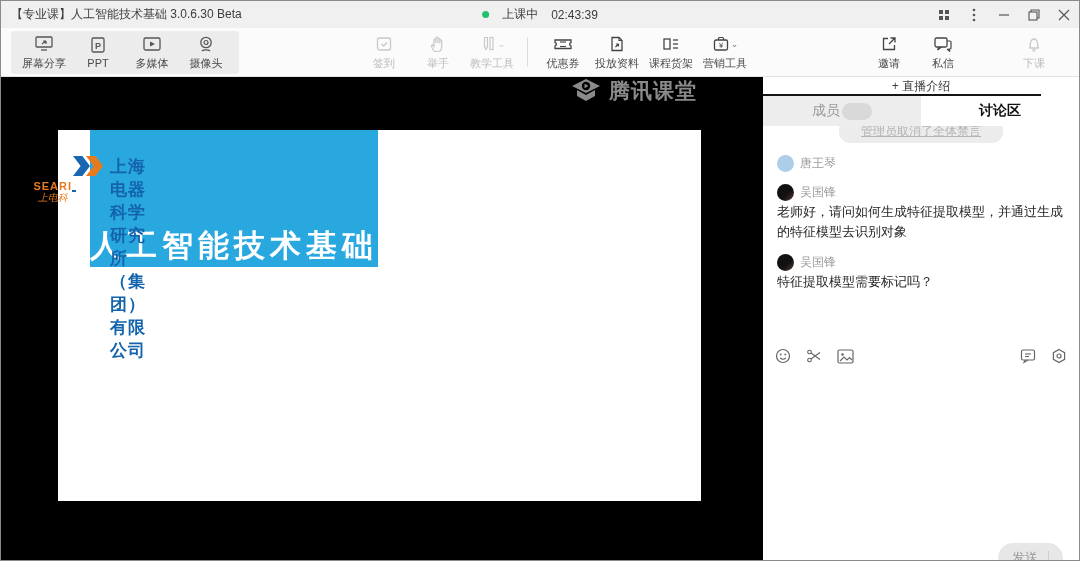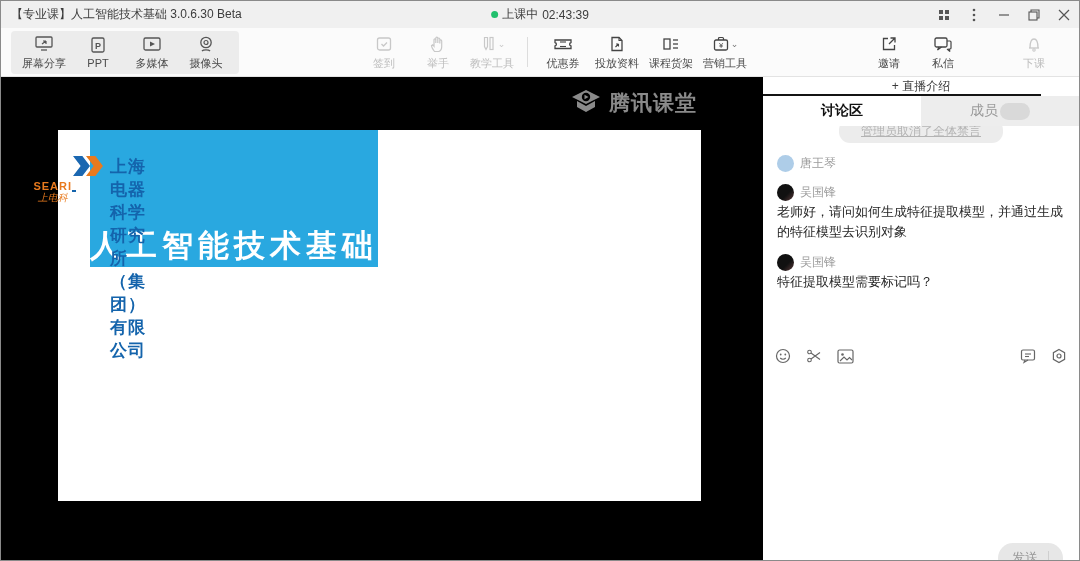--- a/index.html
+++ b/index.html
@@ -2,21 +2,21 @@
 <html><head>
 <meta charset="utf-8">
 <style>
   * { margin:0; padding:0; box-sizing:border-box; }
   html,body { width:1080px; height:561px; font-family:"Liberation Sans",sans-serif; background:#ddd; }
   .window { width:1080px; height:561px; border:1px solid #8a8a8a; display:flex; flex-direction:column; background:#fff; overflow:hidden; }
 
   
   .titlebar { height:27px; background:#f0f0f0; display:flex; align-items:center; position:relative; flex:0 0 27px; }
   .tb-title { font-size:12px; color:#3c3c3c; padding-left:10px; white-space:nowrap; }
-  .tb-status { position:absolute; left:50%; transform:translateX(-50%); display:flex; align-items:center; gap:4px; font-size:12px; color:#3c3c3c; }
+  .tb-status { position:absolute; left:50%; transform:translateX(-50%); display:flex; align-items:center; gap:13px; font-size:12px; color:#3c3c3c; }
   .dot { width:7px; height:7px; border-radius:50%; background:#21c06d; display:inline-block; }
   .tb-controls { margin-left:auto; display:flex; align-items:center; height:100%; }
   .tb-btn { width:30px; height:100%; display:flex; align-items:center; justify-content:center; color:#555; cursor:default; }
   .tb-btn svg { display:block; }
 
   
   .toolbar { height:49px; background:#fbfbfb; border-bottom:1px solid #e3e3e3; display:flex; align-items:center; padding:0 10px; flex:0 0 49px; }
   .tool-group-left { background:#ececec; border-radius:4px; display:flex; padding:3px 6px; }
   .tool { width:54px; display:flex; flex-direction:column; align-items:center; justify-content:center; gap:2px; cursor:pointer; }
   .tool .ic { height:20px; display:flex; align-items:center; justify-content:center; }
@@ -27,21 +27,21 @@
   .center-group { display:flex; margin-left:118px; align-items:center; }
   .vdiv { width:1px; height:30px; background:#ddd; margin:0 8px; }
   .right-group { display:flex; margin-left:110px; }
   .endclass-wrap { margin-left:auto; margin-right:8px; }
   .chev { font-size:9px; color:#777; margin-left:1px; }
   .ic-pair { display:flex; align-items:center; }
 
   
   .content { flex:1; display:flex; min-height:0; }
   .stage { width:762px; background:#000; position:relative; flex:0 0 762px; }
-  .watermark { position:absolute; top:12px; right:66px; display:flex; gap:8px; color:#8a8a8a; }
+  .watermark { position:absolute; top:0; right:66px; display:flex; align-items:center; gap:8px; color:#8a8a8a; }
   .watermark .wm-text { font-size:21px; font-weight:bold; letter-spacing:1px; }
 
   
   .slide { position:absolute; left:57px; top:53px; width:643px; height:371px; background:#fff; display:flex; flex-direction:row; }
   .slide-header { height:70px; position:relative; padding:22px 16px 0 16px; }
   .chevrons { position:absolute; left:15px; top:26px; display:flex; }
   .chv { width:17px; height:20px; clip-path:polygon(0 0,55% 0,100% 50%,55% 100%,0 100%,45% 50%); }
   .chv.b { background:#1a67b1; }
   .chv.o { background:#e87a1e; margin-left:-4px; }
   .company { position:absolute; left:52px; top:25px; font-size:17px; font-weight:bold; color:#1464ac; letter-spacing:1px; }
@@ -359,26 +359,26 @@
         <div class="slide-foot"></div>
       </div>
     </div>
 
     <div class="chat">
       <div class="intro-bar">
         <span class="txt">+ 直播介绍</span>
         <div class="intro-underline"></div>
       </div>
       <div class="tabs">
-        <div class="tab active">
-          <span>讨论区</span>
-        </div>
         <div class="tab inactive">
           <span>成员</span>
           <span class="redact"></span>
+        </div>
+        <div class="tab active">
+          <span>讨论区</span>
         </div>
       </div>
       <div class="sysrow">
         <div class="syspill">管理员取消了全体禁言</div>
       </div>
 
       <div class="messages" id="messages">
 
   <div class="msg">
     <div class="msg-head">

